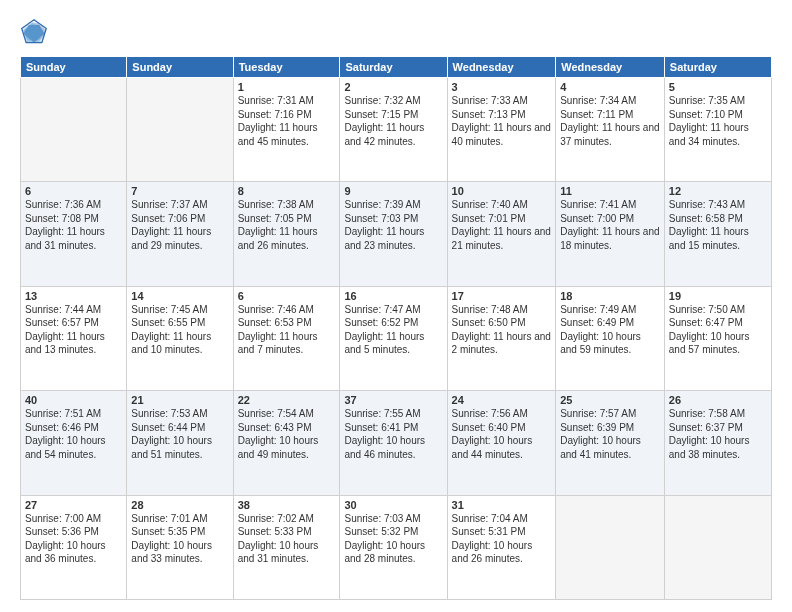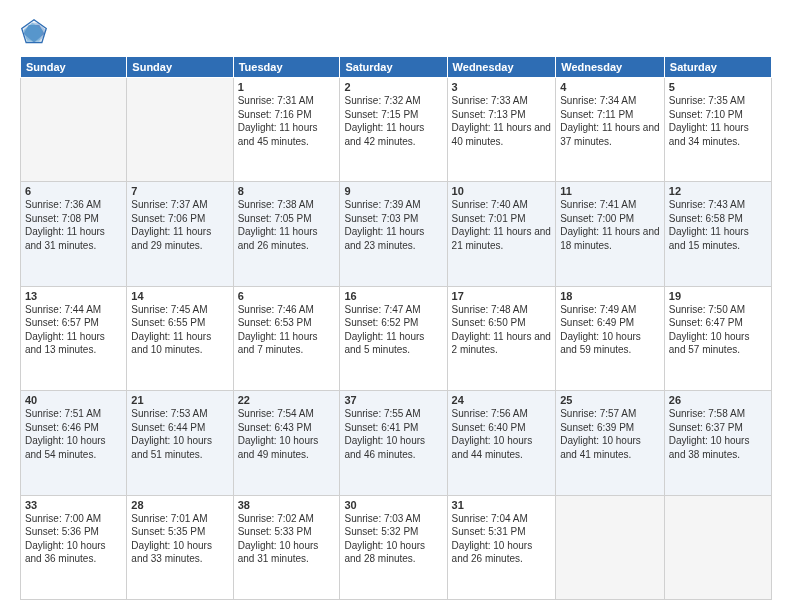--- a/index.html
+++ b/index.html
@@ -249,21 +249,21 @@
             <span class="day-num">25</span>
             <div class="day-detail">Sunrise: 7:57 AM<br>Sunset: 6:39 PM<br>Daylight: 10 hours and 41 minutes.</div>
           </td>
           <td>
             <span class="day-num">26</span>
             <div class="day-detail">Sunrise: 7:58 AM<br>Sunset: 6:37 PM<br>Daylight: 10 hours and 38 minutes.</div>
           </td>
         </tr>
         <tr>
           <td>
-            <span class="day-num">33</span>
+            <span class="day-num">27</span>
             <div class="day-detail">Sunrise: 7:00 AM<br>Sunset: 5:36 PM<br>Daylight: 10 hours and 36 minutes.</div>
           </td>
           <td>
             <span class="day-num">28</span>
             <div class="day-detail">Sunrise: 7:01 AM<br>Sunset: 5:35 PM<br>Daylight: 10 hours and 33 minutes.</div>
           </td>
           <td>
             <span class="day-num">38</span>
             <div class="day-detail">Sunrise: 7:02 AM<br>Sunset: 5:33 PM<br>Daylight: 10 hours and 31 minutes.</div>
           </td>

